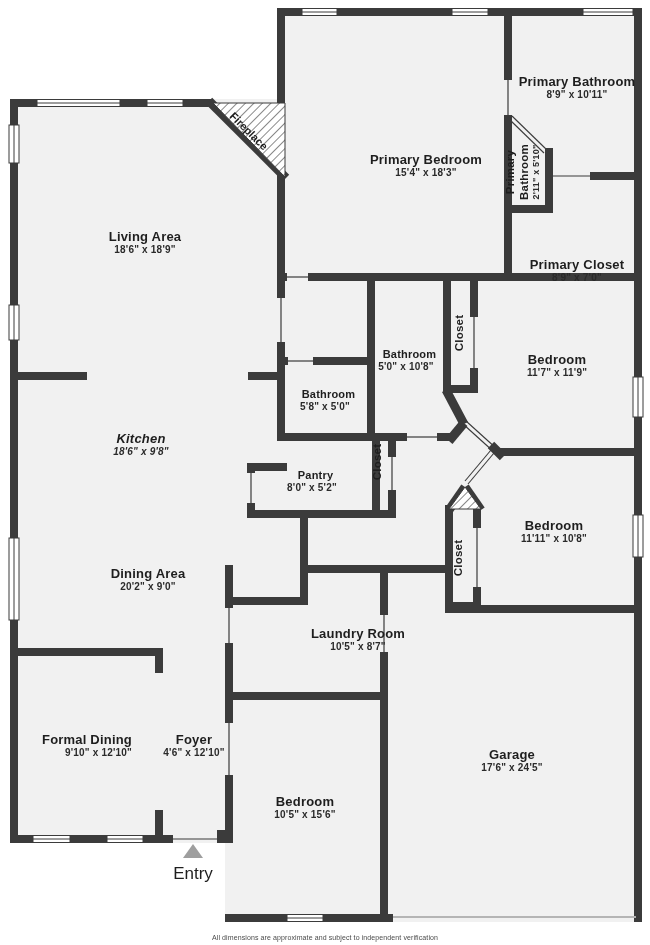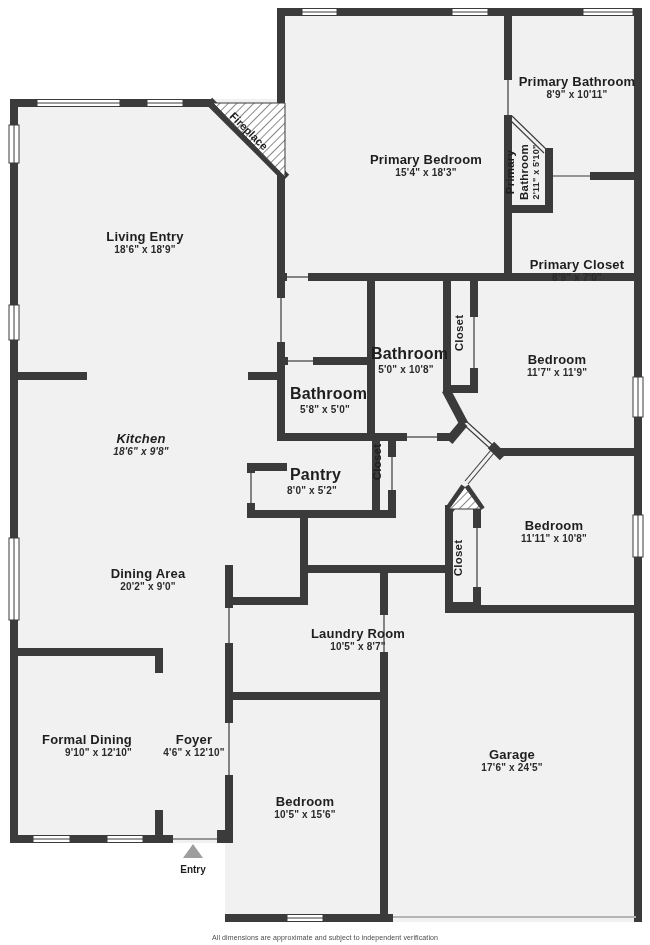--- a/index.html
+++ b/index.html
@@ -8,24 +8,24 @@
   #plan svg{position:absolute;left:0;top:0;}
   .labels{position:absolute;left:0;top:0;width:100%;height:100%;}
   .room-label{position:absolute;transform:translate(-50%,-50%);text-align:center;
               color:#1e1e1e;line-height:1.18;white-space:nowrap;}
   .room-label .nm{font-size:13px;font-weight:700;letter-spacing:.2px;}
   .room-label .dm{font-size:10px;font-weight:700;color:#2a2a2a;letter-spacing:.2px;}
   .room-label.rot{transform:translate(-50%,-50%) rotate(-90deg);}
   .room-label.rot .nm{font-size:11.5px;}
   .room-label.rot .dm{font-size:9px;}
   .room-label.wrap{white-space:normal;width:74px;}
-  .room-label.small .nm{font-size:16px;margin-left:7px;}
+  .room-label.small .nm{font-size:11px;margin-left:7px;}
   .fireplace-label{position:absolute;transform:translate(-50%,-50%) rotate(45deg);
                    font-size:11px;font-weight:700;color:#1e1e1e;}
-  .entry-label{position:absolute;transform:translate(-50%,0);font-size:10px;font-weight:700;color:#1e1e1e;}
+  .entry-label{position:absolute;transform:translate(-50%,0);font-size:17px;font-weight:400;color:#1e1e1e;}
   .footer{position:absolute;left:50%;transform:translateX(-50%);bottom:4px;font-size:7px;
           color:#4a4a4a;letter-spacing:.1px;}
 </style>
 </head>
 <body>
 
 <div id="plan">
 
 <svg width="650" height="945" viewBox="0 0 650 945">
   <defs>
@@ -228,21 +228,21 @@
     </div>
       <div class="room-label rot wrap" style="left: 523px; top: 172px;">
       <div class="nm">Primary Bathroom</div>
       <div class="dm">2'11" x 5'10"</div>
     </div>
       <div class="room-label" style="left: 577px; top: 235px; margin-top: 36px;">
       <div class="nm">Primary Closet</div>
       <div class="dm">8'9" x 7'0"</div>
     </div>
       <div class="room-label" style="left: 145px; top: 243px;">
-      <div class="nm">Living Entry</div>
+      <div class="nm">Living Area</div>
       <div class="dm">18'6" x 18'9"</div>
     </div>
       <div class="room-label small" style="left: 406px; top: 360px;">
       <div class="nm">Bathroom</div>
       <div class="dm">5'0" x 10'8"</div>
     </div>
       <div class="room-label rot" style="left: 460px; top: 333px;">
       <div class="nm">Closet</div>
 
     </div>

